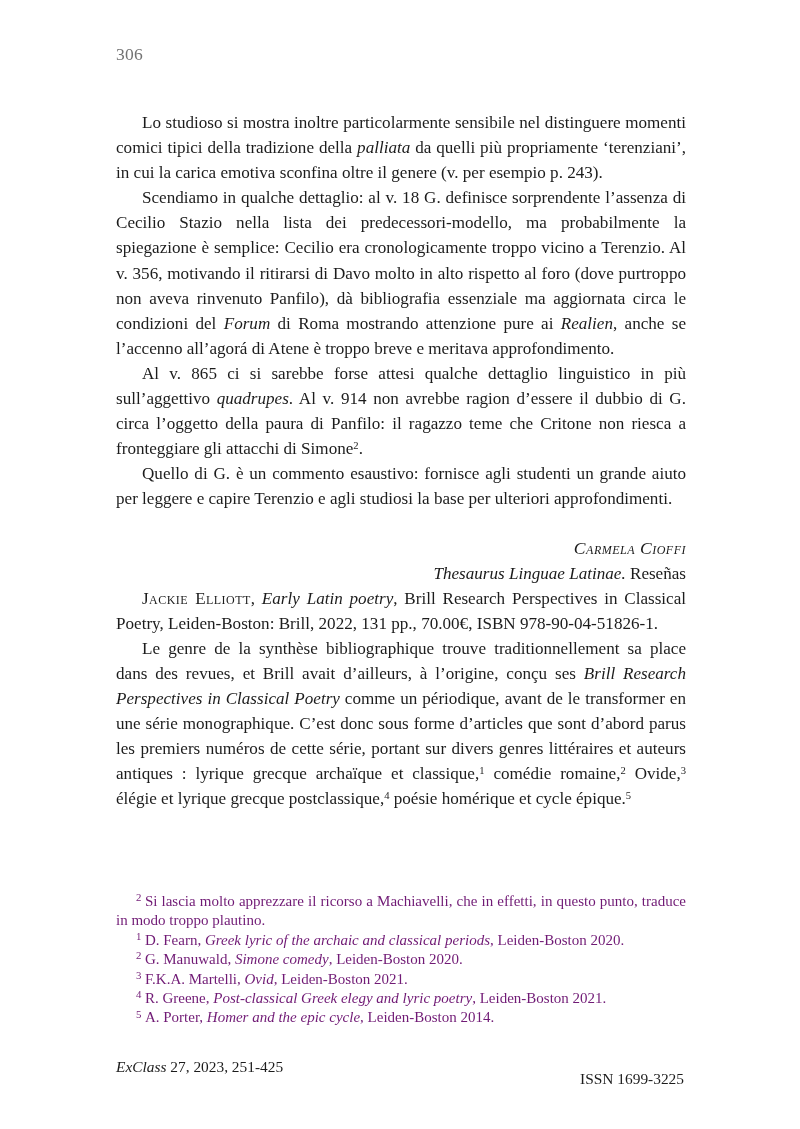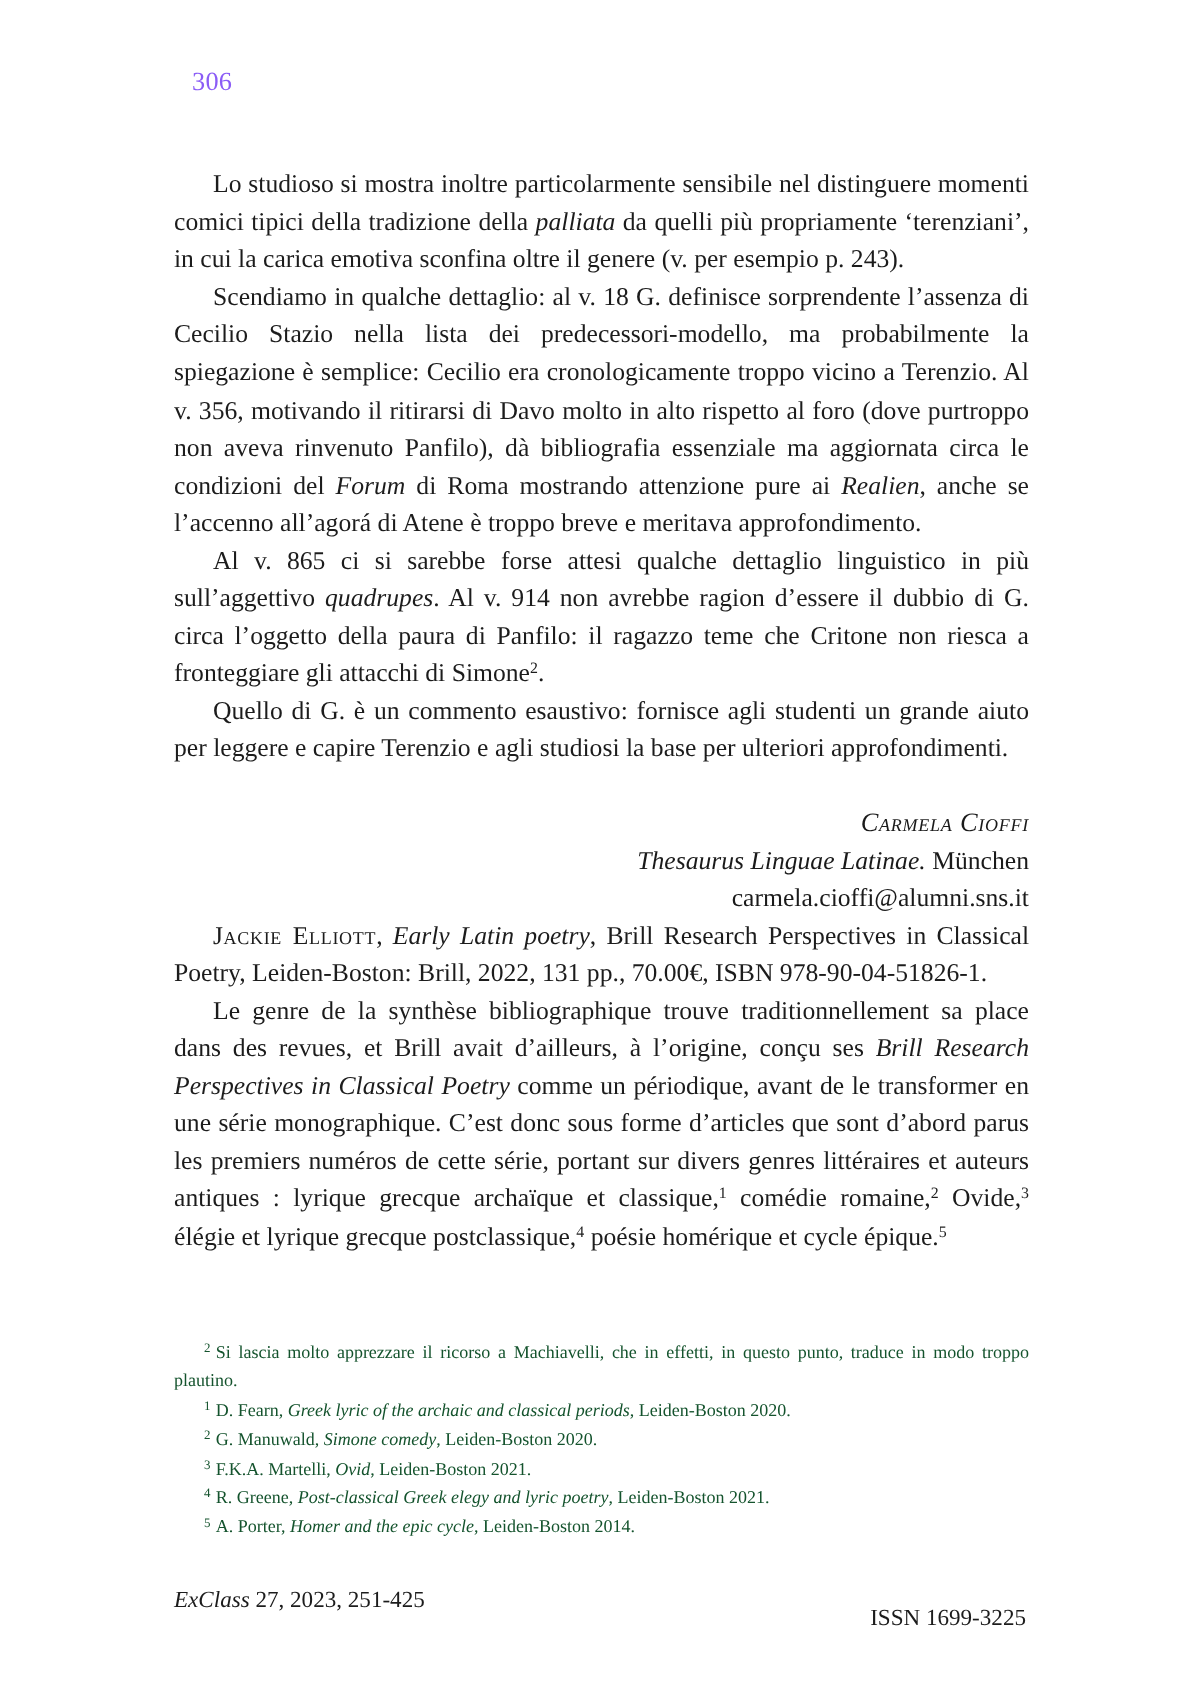--- a/index.html
+++ b/index.html
@@ -28,24 +28,24 @@
   
   .running-head {
     position: absolute;
     left: 116px;
     top: 44px;
     width: 568px;
     height: 24px;
   }
   .folio {
     position: absolute;
-    left: 12px;
+    left: 0;
     top: 0;
     font-size: 17.5px;
-    color: #8b5cf6;
+    color: #737373;
     letter-spacing: 0.2px;
     text-align: center;
   }
   .head-title {
     position: absolute;
     left: 0;
     top: 1px;
     width: 568px;
     text-align: center;
     font-size: 16px;
@@ -119,24 +119,24 @@
 
   
   .footnotes {
     position: absolute;
     left: 116px;
     top: 892px;
     width: 570px;
   }
   p.fn {
     margin: 0;
-    font-size: 12px;
+    font-size: 15px;
     line-height: 19.4px;
     text-align: justify;
-    color: #14532d;
+    color: #701a75;
   }
   p.fn.first {
     text-indent: 20px;
   }
   p.fn.listed {
     text-indent: 20px;
   }
   .fn-marker {
     font-size: 0.72em;
     vertical-align: 0.45em;
@@ -181,22 +181,21 @@
     <p class="para indent"><span>Lo studioso si mostra inoltre particolarmente sensibile nel distinguere momenti comici tipici della tradizione della </span><i>palliata</i><span> da quelli più propriamente ‘terenziani’, in cui la carica emotiva sconfina oltre il genere (v. per esempio p. 243).</span></p>
 
     <p class="para indent"><span>Scendiamo in qualche dettaglio: al v. 18 G. definisce sorprendente l’assenza di Cecilio Stazio nella lista dei predecessori-modello, ma probabilmente la spiegazione è semplice: Cecilio era cronologicamente troppo vicino a Terenzio. Al v. 356, motivando il ritirarsi di Davo molto in alto rispetto al foro (dove purtroppo non aveva rinvenuto Panfilo), dà bibliografia essenziale ma aggiornata circa le condizioni del </span><i>Forum</i><span> di Roma mostrando attenzione pure ai </span><i>Realien</i><span>, anche se l’accenno all’agorá di Atene è troppo breve e meritava approfondimento.</span></p>
 
     <p class="para indent"><span>Al v. 865 ci si sarebbe forse attesi qualche dettaglio linguistico in più sull’aggettivo </span><i>quadrupes</i><span>. Al v. 914 non avrebbe ragion d’essere il dubbio di G. circa l’oggetto della paura di Panfilo: il ragazzo teme che Critone non riesca a fronteggiare gli attacchi di Simone</span><sup>2</sup><span>.</span></p>
 
     <p class="para indent"><span>Quello di G. è un commento esaustivo: fornisce agli studenti un grande aiuto per leggere e capire Terenzio e agli studiosi la base per ulteriori approfondimenti.</span></p>
 
     <div class="signature">
       <div class="sig-name">Carmela Cioffi</div>
-      <div class="sig-aff"><i>Thesaurus Linguae Latinae.</i><span> München</span></div>
-      <div class="sig-mail">carmela.cioffi@alumni.sns.it</div>
+      <div class="sig-aff"><i>Thesaurus Linguae Latinae.</i><span> Reseñas</span></div>
     </div>
 
     <p class="para review-head"><span class="author-sc">Jackie Elliott</span><span>, </span><i>Early Latin poetry</i><span>, Brill Research Perspectives in Classical Poetry, Leiden-Boston: Brill, 2022, 131 pp., 70.00€, ISBN 978-90-04-51826-1.</span></p>
 
     <p class="para indent review-body"><span>Le genre de la synthèse bibliographique trouve traditionnellement sa place dans des revues, et Brill avait d’ailleurs, à l’origine, conçu ses </span><i>Brill Research Perspectives in Classical Poetry</i><span> comme un périodique, avant de le transformer en une série monographique. C’est donc sous forme d’articles que sont d’abord parus les premiers numéros de cette série, portant sur divers genres littéraires et auteurs antiques : lyrique grecque archaïque et classique,</span><sup>1</sup><span> comédie romaine,</span><sup>2</sup><span> Ovide,</span><sup>3</sup><span> élégie et lyrique grecque postclassique,</span><sup>4</sup><span> poésie homérique et cycle épique.</span><sup>5</sup></p>
 
   </div>
 
   <div class="footnotes">
     <p class="fn first"><span class="fn-marker">2</span><span>Si lascia molto apprezzare il ricorso a Machiavelli, che in effetti, in questo punto, traduce in modo troppo plautino.</span><i></i><span></span></p>

